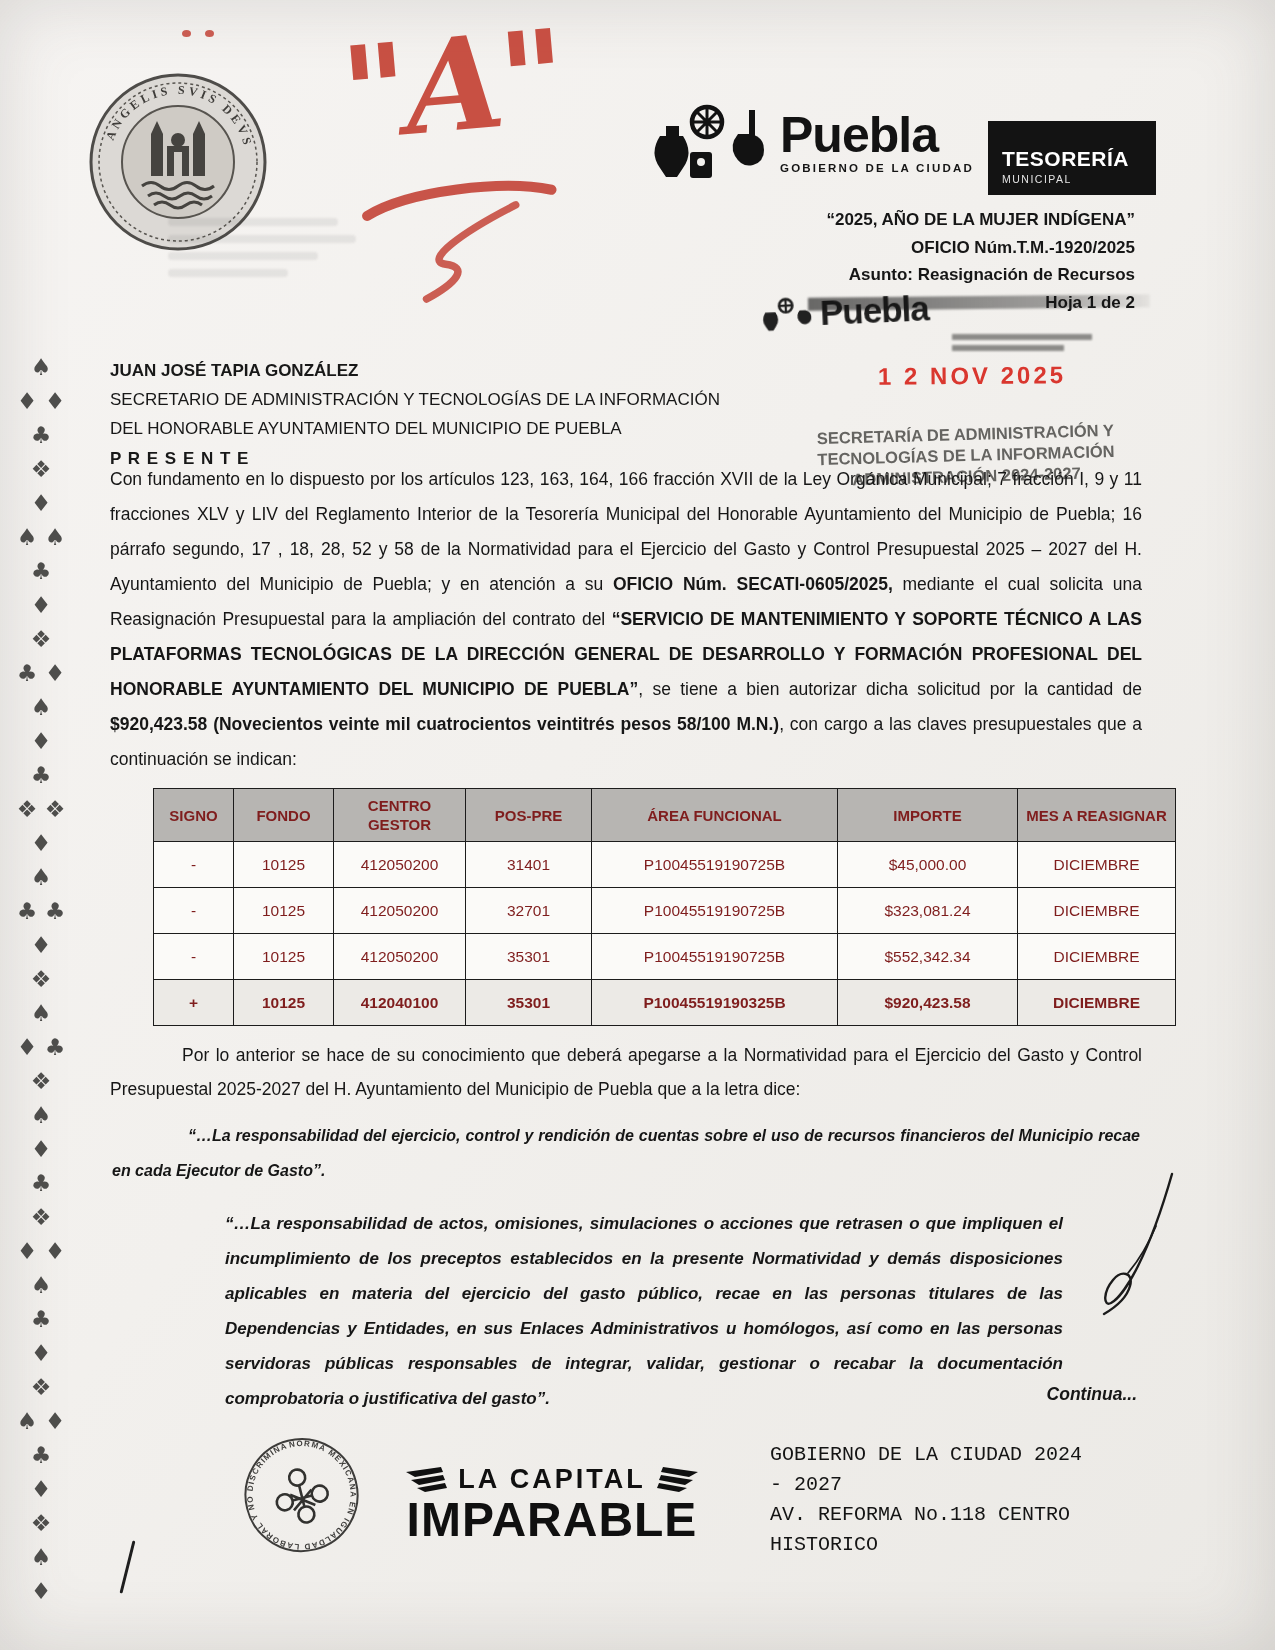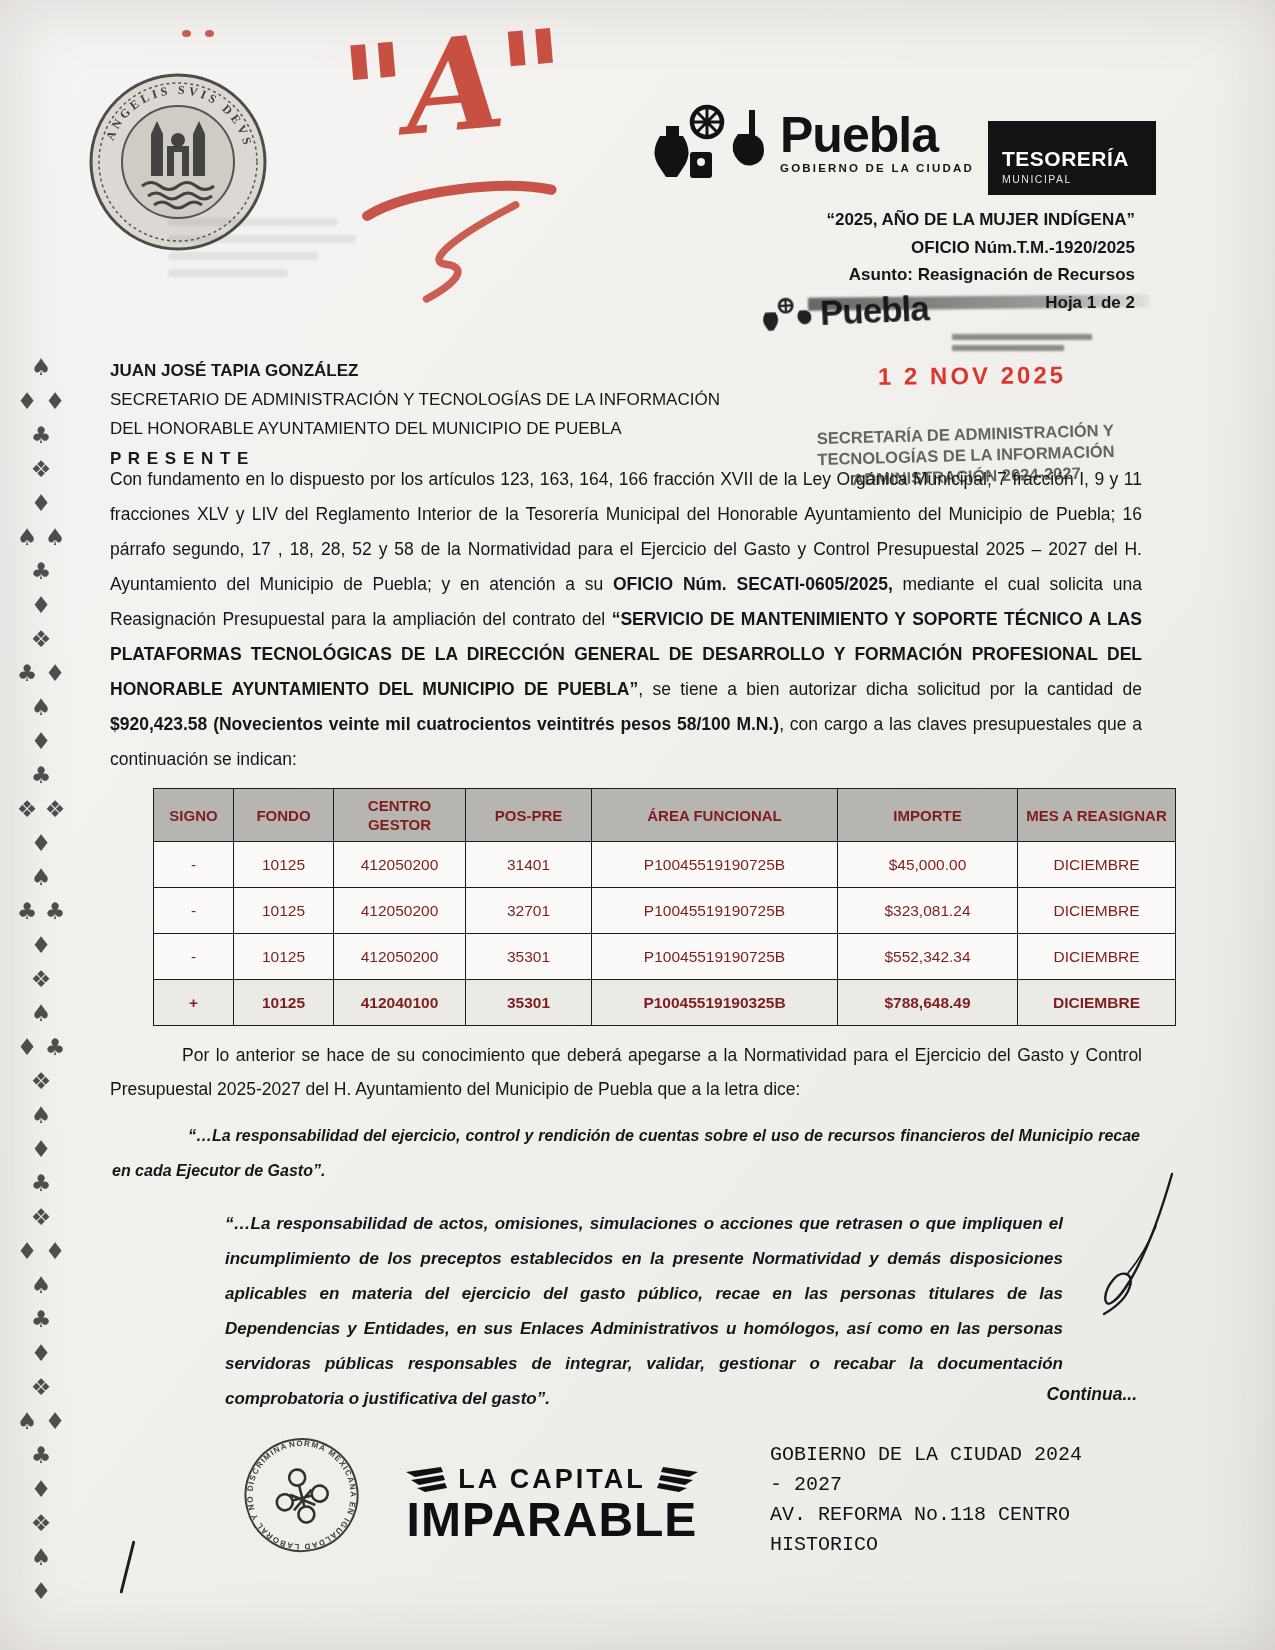--- a/index.html
+++ b/index.html
@@ -306,21 +306,21 @@
         <td>P10045519190725B</td>
         <td>$552,342.34</td>
         <td>DICIEMBRE</td>
       </tr>
       <tr class="total-row">
         <td>+</td>
         <td>10125</td>
         <td>412040100</td>
         <td>35301</td>
         <td>P10045519190325B</td>
-        <td>$788,648.49</td>
+        <td>$920,423.58</td>
         <td>DICIEMBRE</td>
       </tr>
     </tbody>
   </table>
 
   <p class="p2">Por lo anterior se hace de su conocimiento que deberá apegarse a la Normatividad para el Ejercicio del Gasto y Control Presupuestal 2025-2027 del H. Ayuntamiento del Municipio de Puebla que a la letra dice:</p>
 
   <p class="quote1">“…La responsabilidad del ejercicio, control y rendición de cuentas sobre el uso de recursos financieros del Municipio recae en cada Ejecutor de Gasto”.</p>
   <p class="quote2">“…La responsabilidad de actos, omisiones, simulaciones o acciones que retrasen o que impliquen el incumplimiento de los preceptos establecidos en la presente Normatividad y demás disposiciones aplicables en materia del ejercicio del gasto público, recae en las personas titulares de las Dependencias y Entidades, en sus Enlaces Administrativos u homólogos, así como en las personas servidoras públicas responsables de integrar, validar, gestionar o recabar la documentación comprobatoria o justificativa del gasto”.</p>
 

